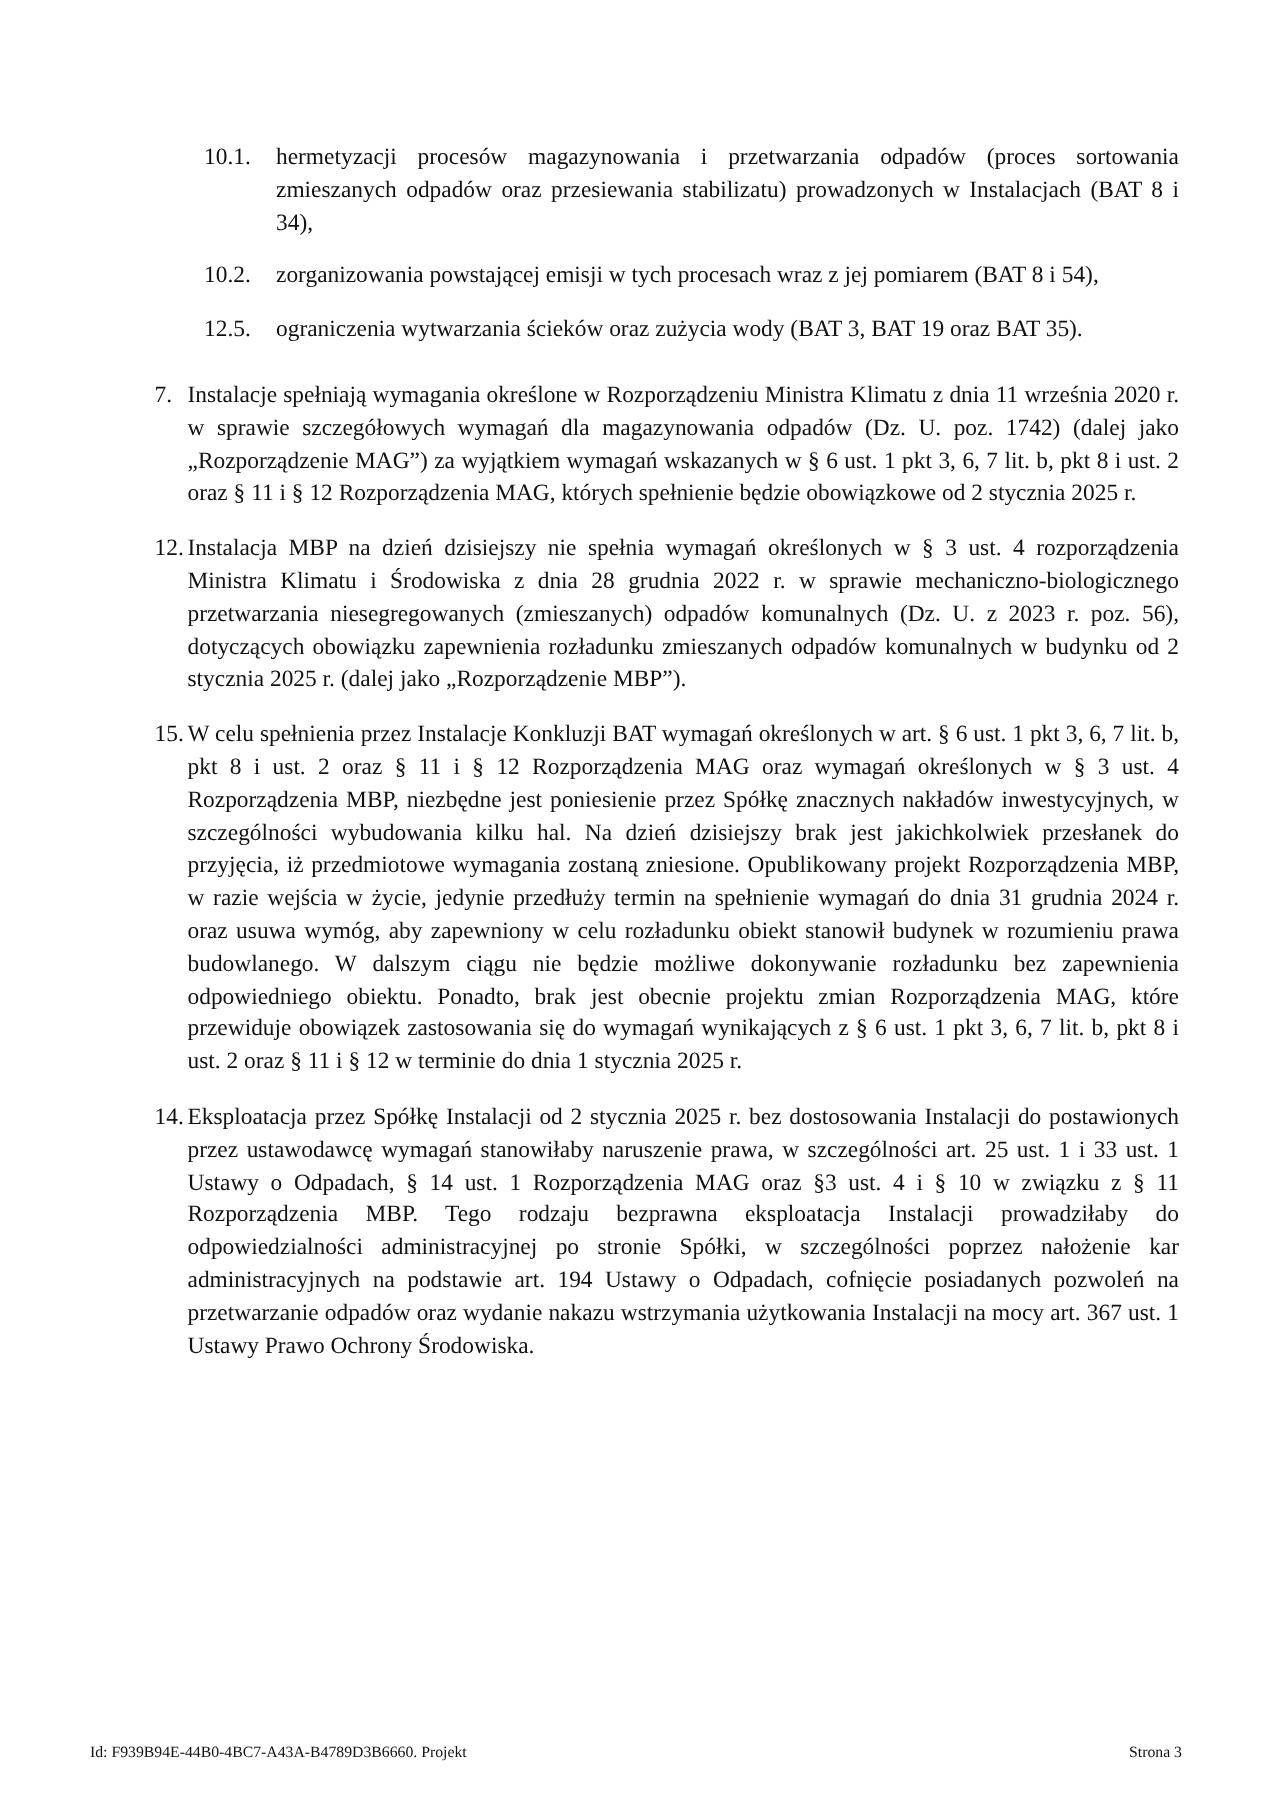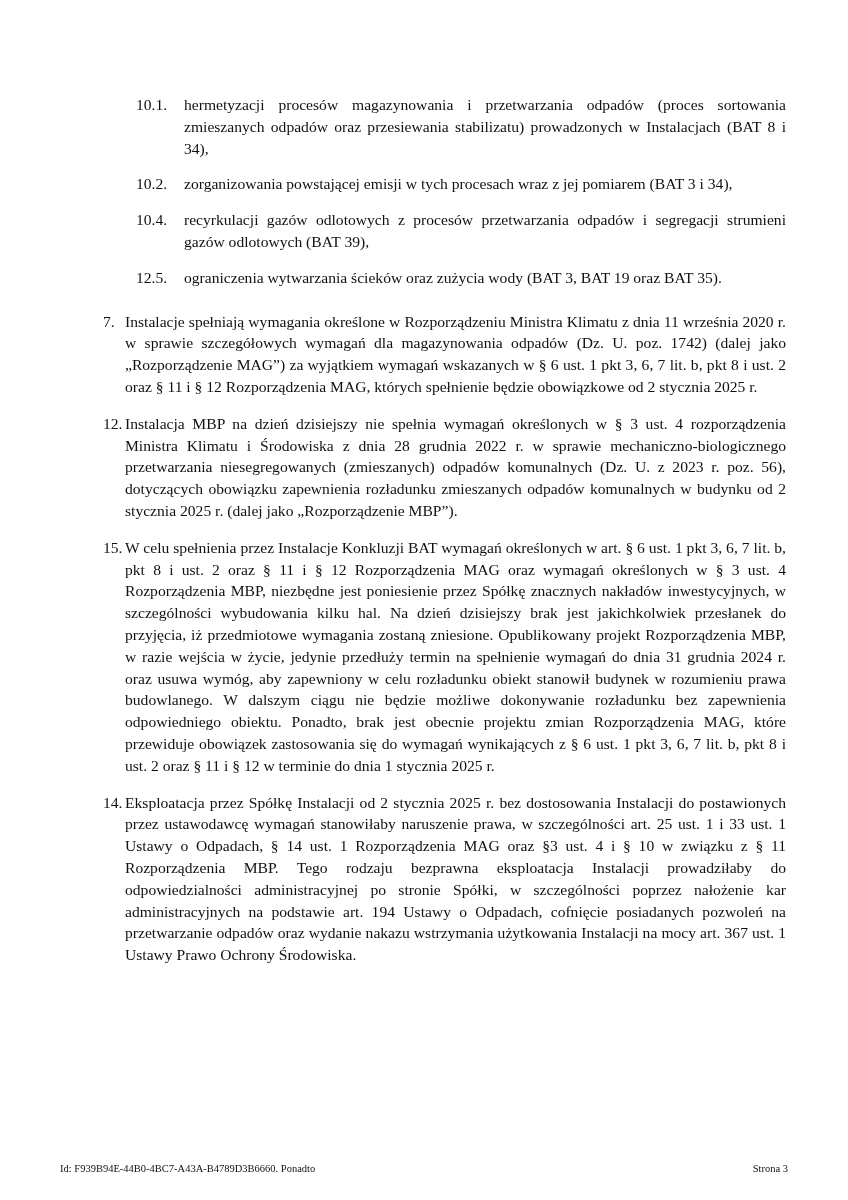--- a/index.html
+++ b/index.html
@@ -36,25 +36,21 @@
 
 <div class="page">
   <div class="content">
     <div class="sub-list">
       <div class="sub">
         <span class="num">10.1.</span>
         <span>hermetyzacji procesów magazynowania i przetwarzania odpadów (proces sortowania zmieszanych odpadów oraz przesiewania stabilizatu) prowadzonych w Instalacjach (BAT 8 i 34),</span>
       </div>
       <div class="sub">
         <span class="num">10.2.</span>
-        <span>zorganizowania powstającej emisji w tych procesach wraz z jej pomiarem (BAT 3 i 34),</span>
-      </div>
-      <div class="sub">
-        <span class="num">10.4.</span>
-        <span>recyrkulacji gazów odlotowych z procesów przetwarzania odpadów i segregacji strumieni gazów odlotowych (BAT 39),</span>
+        <span>zorganizowania powstającej emisji w tych procesach wraz z jej pomiarem (BAT 8 i 54),</span>
       </div>
       <div class="sub">
         <span class="num">12.5.</span>
         <span>ograniczenia wytwarzania ścieków oraz zużycia wody (BAT 3, BAT 19 oraz BAT 35).</span>
       </div>
     </div>
 
     <div class="item">
       <span class="num">7.</span>
       <span>Instalacje spełniają wymagania określone w Rozporządzeniu Ministra Klimatu z dnia 11 września 2020 r. w sprawie szczegółowych wymagań dla magazynowania odpadów (Dz. U. poz. 1742) (dalej jako „Rozporządzenie MAG”) za wyjątkiem wymagań wskazanych w § 6 ust. 1 pkt 3, 6, 7 lit. b, pkt 8 i ust. 2 oraz § 11 i § 12 Rozporządzenia MAG, których spełnienie będzie obowiązkowe od 2 stycznia 2025 r.</span>
@@ -67,16 +63,16 @@
       <span class="num">15.</span>
       <span>W celu spełnienia przez Instalacje Konkluzji BAT wymagań określonych w art. § 6 ust. 1 pkt 3, 6, 7 lit. b, pkt 8 i ust. 2 oraz § 11 i § 12 Rozporządzenia MAG oraz wymagań określonych w § 3 ust. 4 Rozporządzenia MBP, niezbędne jest poniesienie przez Spółkę znacznych nakładów inwestycyjnych, w szczególności wybudowania kilku hal. Na dzień dzisiejszy brak jest jakichkolwiek przesłanek do przyjęcia, iż przedmiotowe wymagania zostaną zniesione. Opublikowany projekt Rozporządzenia MBP, w razie wejścia w życie, jedynie przedłuży termin na spełnienie wymagań do dnia 31 grudnia 2024 r. oraz usuwa wymóg, aby zapewniony w celu rozładunku obiekt stanowił budynek w rozumieniu prawa budowlanego. W dalszym ciągu nie będzie możliwe dokonywanie rozładunku bez zapewnienia odpowiedniego obiektu. Ponadto, brak jest obecnie projektu zmian Rozporządzenia MAG, które przewiduje obowiązek zastosowania się do wymagań wynikających z § 6 ust. 1 pkt 3, 6, 7 lit. b, pkt 8 i ust. 2 oraz § 11 i § 12 w terminie do dnia 1 stycznia 2025 r.</span>
     </div>
     <div class="item">
       <span class="num">14.</span>
       <span>Eksploatacja przez Spółkę Instalacji od 2 stycznia 2025 r. bez dostosowania Instalacji do postawionych przez ustawodawcę wymagań stanowiłaby naruszenie prawa, w szczególności art. 25 ust. 1 i 33 ust. 1 Ustawy o Odpadach, § 14 ust. 1 Rozporządzenia MAG oraz §3 ust. 4 i § 10 w związku z § 11 Rozporządzenia MBP. Tego rodzaju bezprawna eksploatacja Instalacji prowadziłaby do odpowiedzialności administracyjnej po stronie Spółki, w szczególności poprzez nałożenie kar administracyjnych na podstawie art. 194 Ustawy o Odpadach, cofnięcie posiadanych pozwoleń na przetwarzanie odpadów oraz wydanie nakazu wstrzymania użytkowania Instalacji na mocy art. 367 ust. 1 Ustawy Prawo Ochrony Środowiska.</span>
     </div>
   </div>
 
   <div class="footer">
-    <span class="left">Id: F939B94E-44B0-4BC7-A43A-B4789D3B6660. Ponadto</span>
+    <span class="left">Id: F939B94E-44B0-4BC7-A43A-B4789D3B6660. Projekt</span>
     <span class="right">Strona 3</span>
   </div>
 </div>
 
 </body></html>

